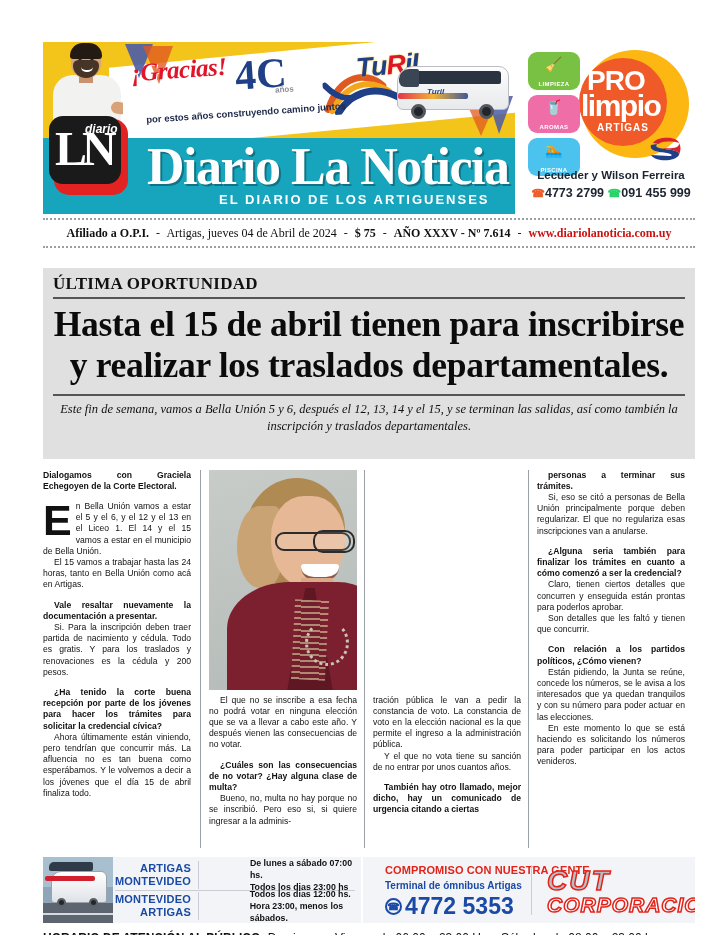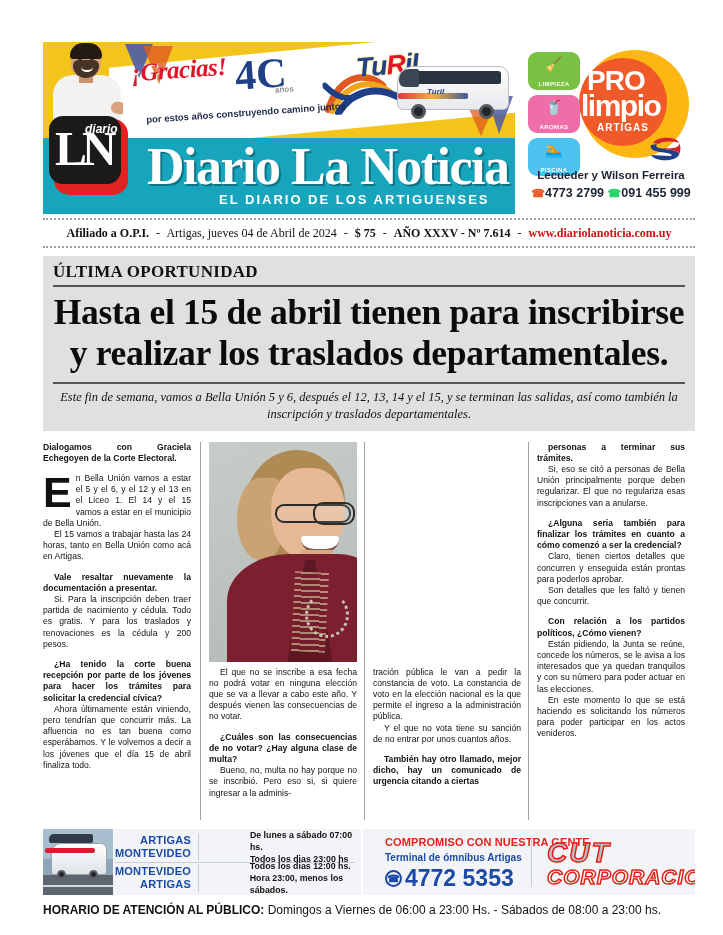--- a/index.html
+++ b/index.html
@@ -268,22 +268,22 @@
     white-space: nowrap;
   }
   .infobar .b { font-weight: bold; }
   .infobar .sep { color: #111; padding: 0 4px; }
   .infobar .url { color: #cc1111; font-weight: bold; }
 
   
   .headbox {
     position: relative; width: 652px;
     background: #e0e0e0;
-    padding: 6px 10px 8px 10px;
-    margin-top: 8px;
+    padding: 6px 10px 24px 10px;
+    margin-top: 20px;
   }
   .kicker {
     font-family: "Liberation Serif", serif;
     font-weight: bold; font-size: 17px; color: #111;
     letter-spacing: .3px; padding-bottom: 3px;
   }
   .rulethick { height: 2px; background: #555; margin-bottom: 5px; }
   .headline {
     font-family: "Liberation Serif", serif;
     font-weight: bold; font-size: 35.5px; line-height: 41px;

